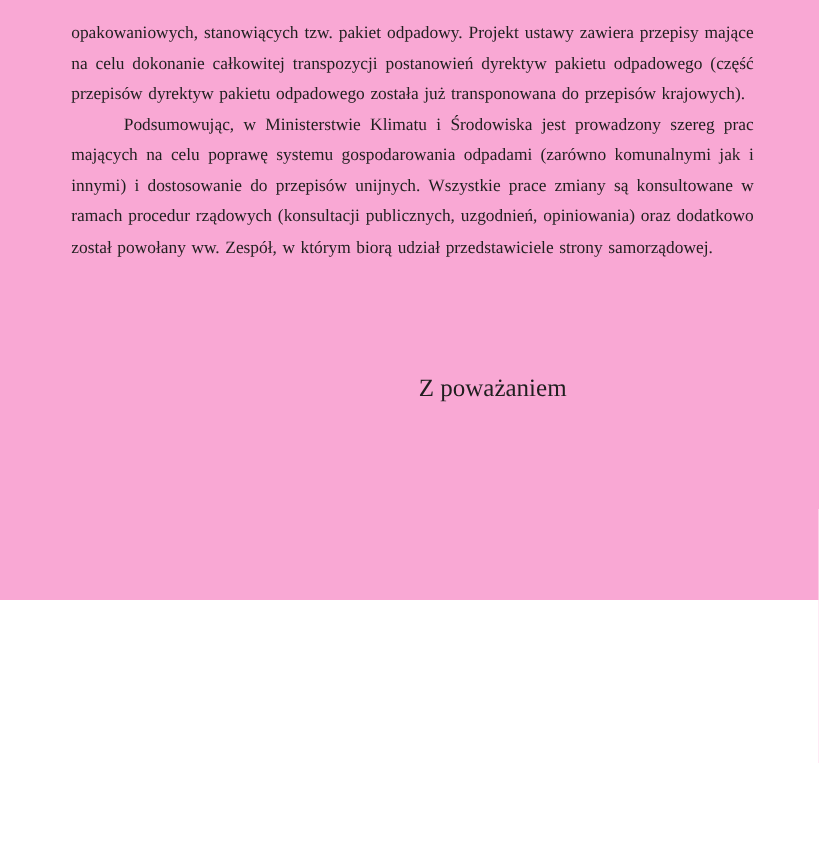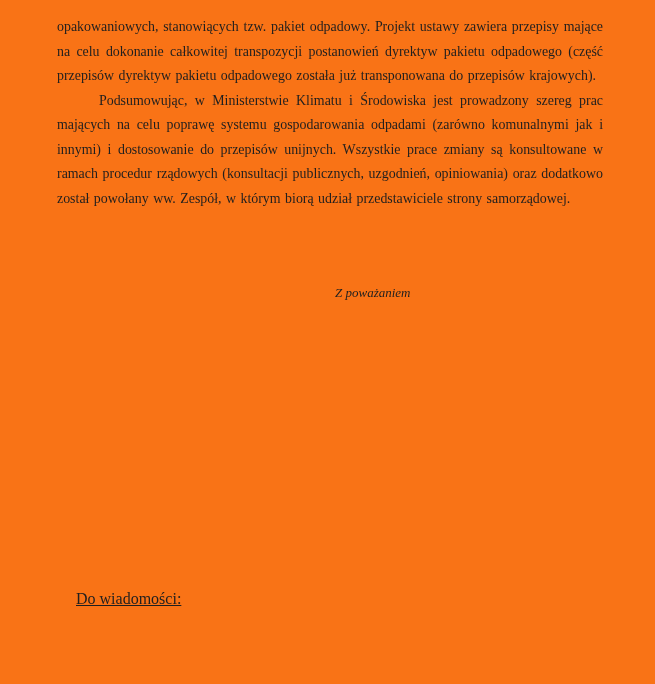--- a/index.html
+++ b/index.html
@@ -3,22 +3,22 @@
 <meta charset="utf-8">
 <style>
   html, body {
     margin: 0;
     padding: 0;
     background: #ffffff;
   }
   .page {
     position: relative;
     width: 655px;
-    height: 684px;
-    background: #f97316;
+    height: 480px;
+    background: #f9a8d4;
     font-family: "Liberation Serif", serif;
     color: #1f1f1f;
     overflow: hidden;
   }
   .body-text {
     position: absolute;
     top: 15px;
     left: 57px;
     width: 546px;
     font-size: 13.9px;
@@ -28,24 +28,23 @@
   }
   .para {
     margin: 0;
     padding: 0;
   }
   .para.indent {
     text-indent: 42px;
   }
   .closing {
     position: absolute;
-    top: 285px;
+    top: 300px;
     left: 335px;
-    font-size: 13px;
-    font-style: italic;
+    font-size: 20px;
   }
   .signature {
     position: absolute;
     top: 351px;
     left: 337px;
     font-size: 12.3px;
     line-height: 13.8px;
   }
   .sig-line {
     white-space: nowrap;

